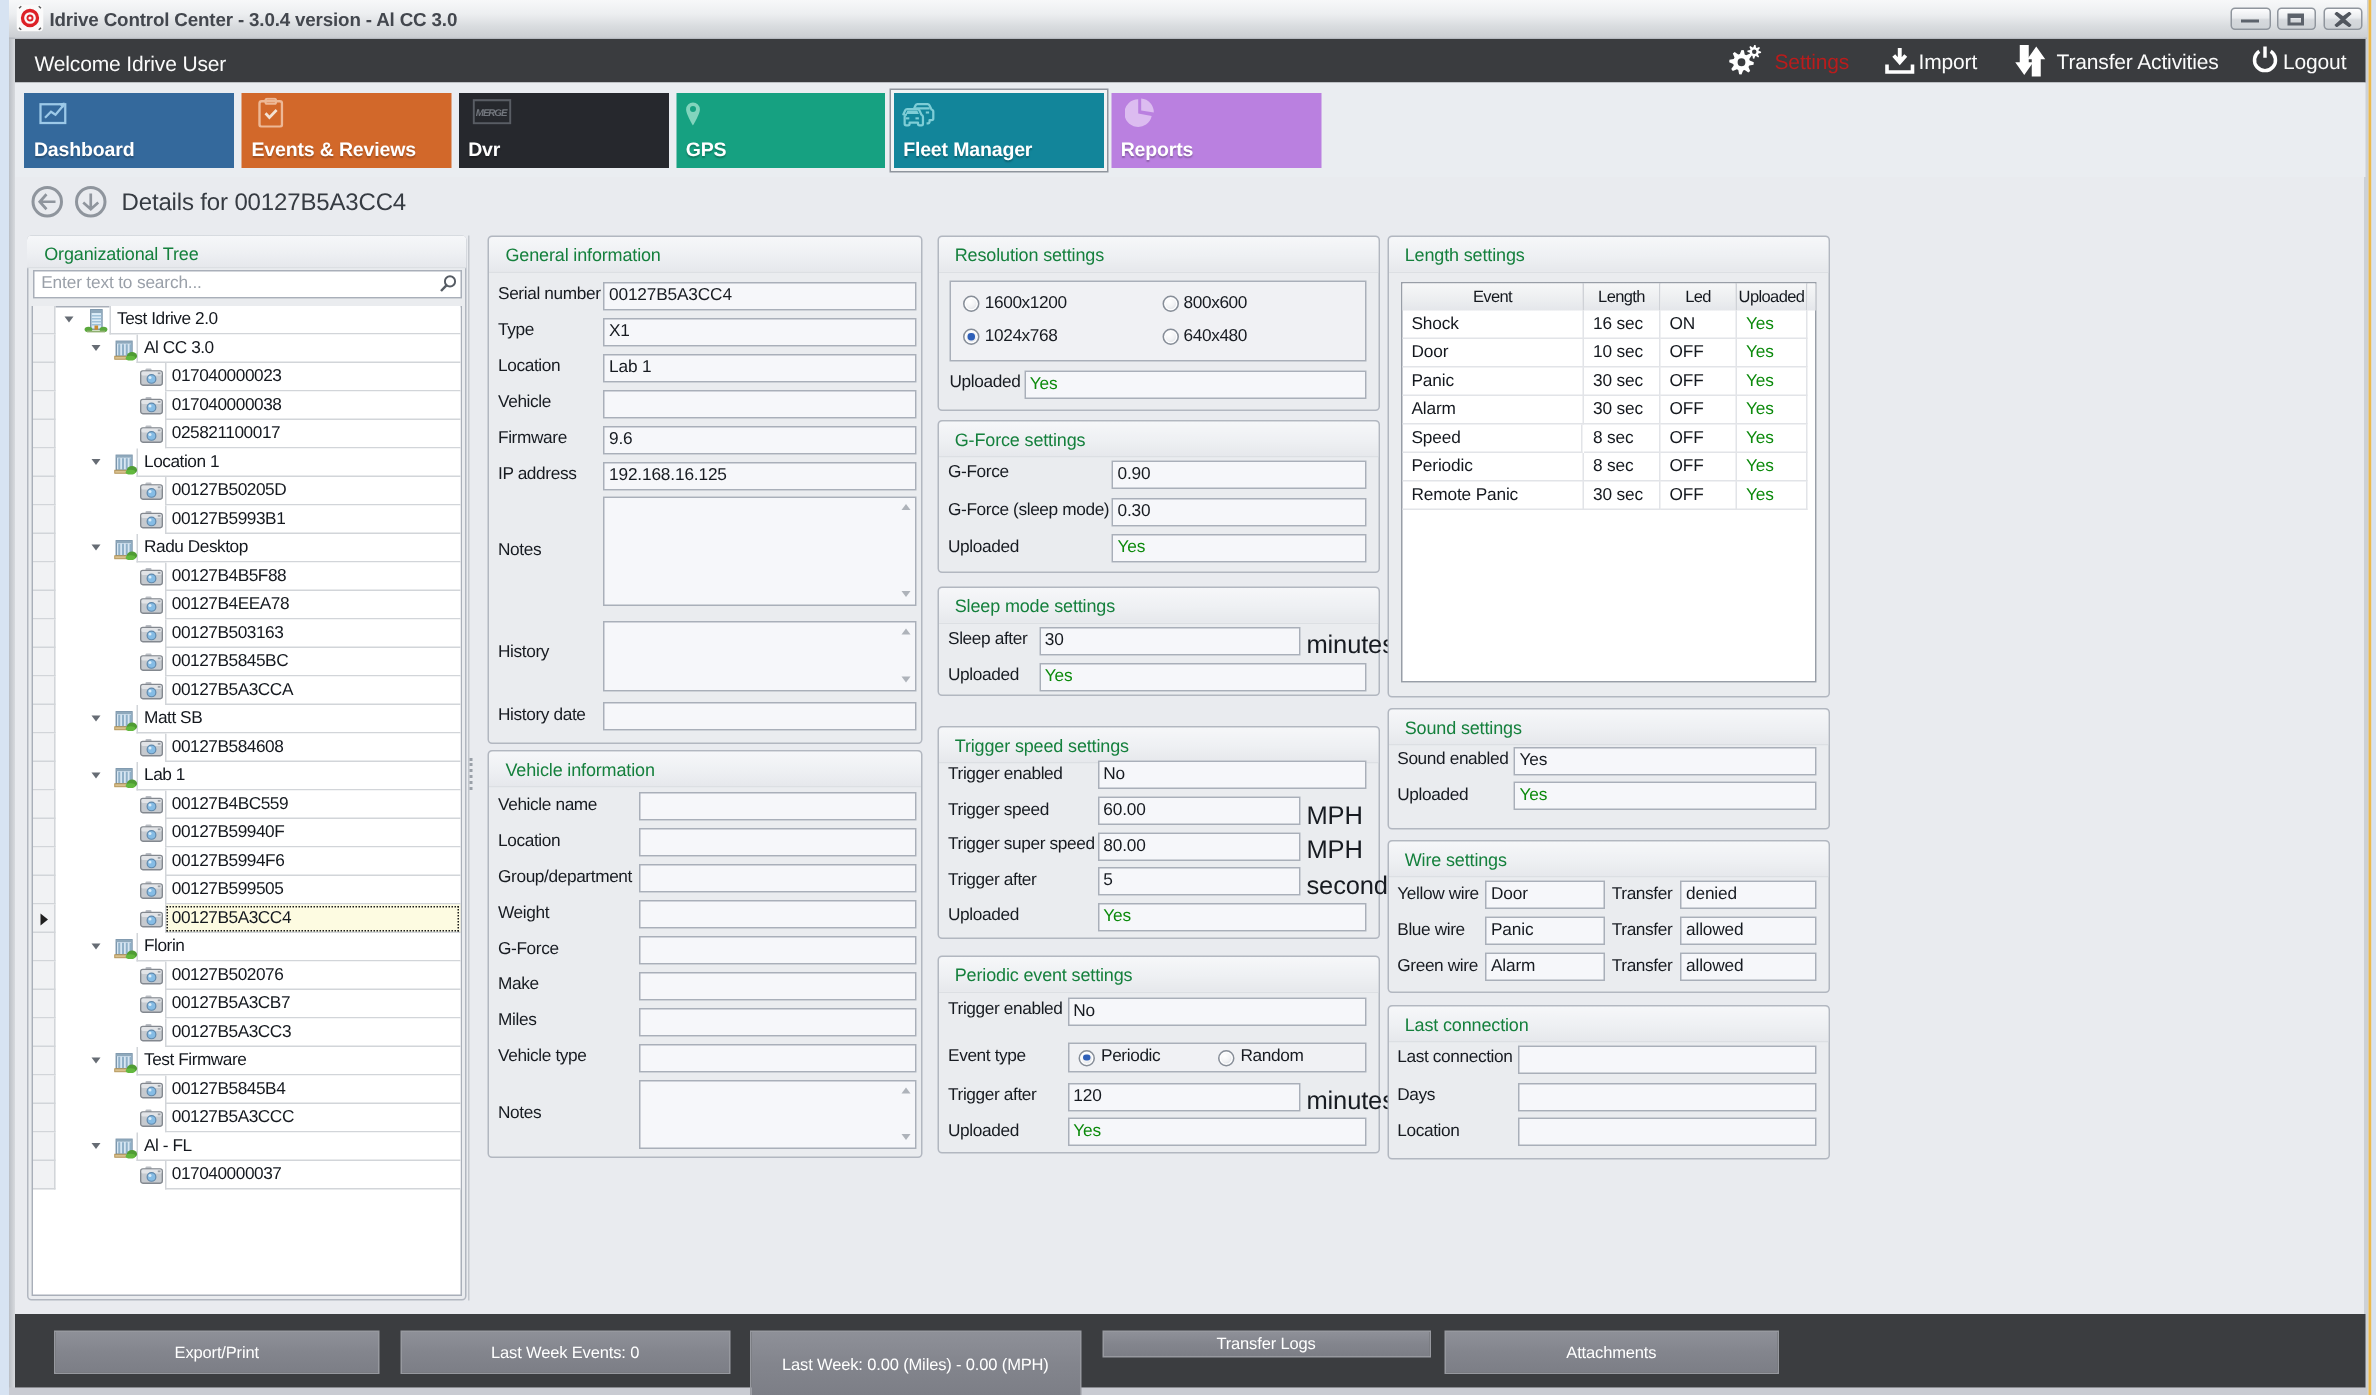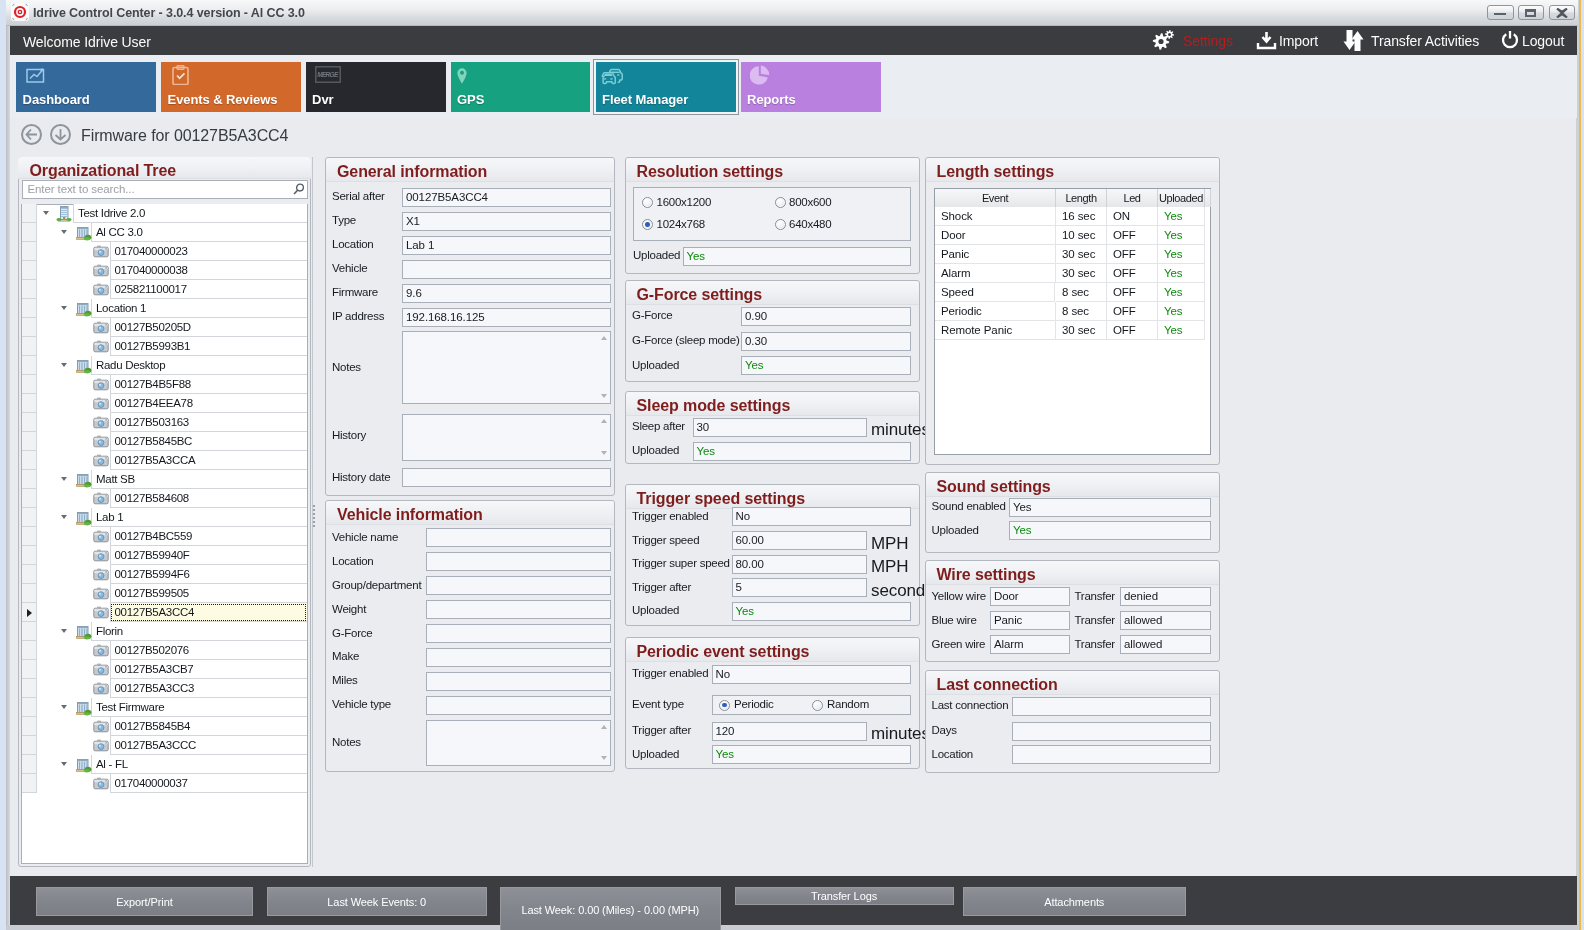--- a/index.html
+++ b/index.html
@@ -1,19 +1,19 @@
 <!DOCTYPE html>
 <html><head><meta charset="utf-8">
 <style>
 *{margin:0;padding:0;box-sizing:border-box}
 html,body{width:1584px;height:930px;overflow:hidden}
 body{font-family:"Liberation Sans",sans-serif;background:#e9ebef;position:relative;letter-spacing:-0.1px}
 .a{position:absolute}
 .panel{position:absolute;border:1px solid #b2b7c0;border-radius:3px;background:#eaecef}
-.ph{position:absolute;font-weight:bold;font-size:16px;color:#7f1d1d;white-space:nowrap}
+.ph{position:absolute;font-weight:normal;font-size:12px;color:#15803d;white-space:nowrap}
 .hb{position:absolute;left:0;right:0;top:0;height:24px;border-radius:3px 3px 0 0;background:linear-gradient(180deg,#f6f7f9 0%,#eef0f3 55%,#e6e8ec 100%);border-bottom:1px solid #dcdfe3}
 .lbl{position:absolute;font-size:11.5px;letter-spacing:-0.25px;color:#171b21;white-space:nowrap}
 .inp{position:absolute;border:1px solid #a9afb9;background:#f6f7fa;font-size:11.5px;color:#171b21;line-height:17px;padding-left:3px;white-space:nowrap;overflow:hidden}
 .ta{position:absolute;border:1px solid #a9afb9;background:#f6f7fa}
 
 .cell{position:absolute;background:#fff;border-bottom:1px solid #d2d5d9;border-left:1px solid #d2d5d9;font-size:11.5px;letter-spacing:-0.3px;color:#14181e;line-height:18px;padding-left:4px;white-space:nowrap;overflow:hidden}
 .gut{position:absolute;background:#f1f2f4;border-bottom:1px solid #d2d5d9}
 .exp{position:absolute;width:0;height:0;border-left:3.5px solid transparent;border-right:3.5px solid transparent;border-top:4.5px solid #666c74}
 .tablbl{position:absolute;font-weight:bold;font-size:13px;color:#fff;white-space:nowrap;text-shadow:0 1px 1px rgba(0,0,0,0.25)}
 .radio{position:absolute;width:11px;height:11px;border-radius:50%;background:radial-gradient(circle at 38% 32%,#ffffff 0%,#f2f3f5 45%,#cdd2d8 100%);border:1px solid #878e98;box-shadow:inset 0 0 0 1px #fdfdfe}
@@ -120,21 +120,21 @@
 <path d="M10.8,8.7 V0.6 a9.2,9.2 0 0,1 8.4,9.4 z" fill="#dcbcf0"></path>
   </svg>
 <div class="a" style="left:21.0px;top:124px;width:21px;height:21px;border:2px solid #8f959d;border-radius:50%"></div>
 <div class="a" style="left:50.0px;top:124px;width:21px;height:21px;border:2px solid #8f959d;border-radius:50%"></div>
 <svg class="a" style="left:25px;top:128px" width="13" height="13" viewBox="0 0 13 13">
     <path d="M6,1.5 L1.5,6.5 L6,11.5 M1.5,6.5 H12" stroke="#8f959d" stroke-width="1.8" fill="none"></path>
   </svg>
 <svg class="a" style="left:54px;top:128px" width="13" height="13" viewBox="0 0 13 13">
     <path d="M1.5,7 L6.5,11.5 L11.5,7 M6.5,11.5 V1" stroke="#8f959d" stroke-width="1.8" fill="none"></path>
   </svg>
-<div class="a" style="left:81px;top:126.5px;font-size:16px;color:#363b42">Firmware for 00127B5A3CC4</div>
+<div class="a" style="left:81px;top:126.5px;font-size:16px;color:#363b42">Details for 00127B5A3CC4</div>
 <div class="panel" style="left:18px;top:157px;width:293px;height:710px"></div>
 <div class="hb" style="left:18px;top:157px;width:293px;height:22px;position:absolute"></div>
 <div class="ph" style="left:29.5px;top:162px">Organizational Tree</div>
 <div class="a" style="left:21.5px;top:179.5px;width:286px;height:19.5px;background:#fff;border:1px solid #a9afb9"></div>
 <div class="a" style="left:27.5px;top:183px;font-size:11.5px;color:#9aa0a9">Enter text to search...</div>
 <svg class="a" style="left:293px;top:183px" width="12" height="12" viewBox="0 0 12 12">
     <circle cx="7" cy="4.6" r="3.4" stroke="#565c64" stroke-width="1.3" fill="none"></circle>
     <path d="M4.6,7.2 L1,11" stroke="#565c64" stroke-width="1.6"></path>
   </svg>
 <div class="a" style="left:21px;top:204px;width:287px;height:659.5px;background:#fff;border:1px solid #a9afb9"></div>
@@ -475,21 +475,21 @@
 <rect x="1.3" y="3.7" width="13.4" height="2.6" rx="1" fill="#e2e4e7"></rect>
 <circle cx="8" cy="8.6" r="2.9" fill="#85bce5" stroke="#6189ac" stroke-width="0.8"></circle>
 <circle cx="7" cy="7.7" r="1" fill="#d9ecfa"></circle>
 <rect x="12.2" y="4.3" width="1.8" height="1.2" fill="#9ba0a7"></rect>
   </svg>
 <div class="a" style="left:312px;top:157px;width:1px;height:710px;background:#c3c7cd"></div>
 <div class="a" style="left:312.5px;top:505px;width:2px;height:22px;background:repeating-linear-gradient(180deg,#9aa0a8 0,#9aa0a8 2px,transparent 2px,transparent 4px)"></div>
 <div class="panel" style="left:325px;top:157px;width:289.5px;height:339px"></div>
 <div class="hb" style="left:326px;top:158px;width:287.5px"></div>
 <div class="ph" style="left:337px;top:163px">General information</div>
-<div class="lbl" style="left:332px;top:190px">Serial after</div>
+<div class="lbl" style="left:332px;top:190px">Serial number</div>
 <div class="inp" style="left:402px;top:187.5px;width:209px;height:19px">00127B5A3CC4</div>
 <div class="lbl" style="left:332px;top:214px">Type</div>
 <div class="inp" style="left:402px;top:211.5px;width:209px;height:19px">X1</div>
 <div class="lbl" style="left:332px;top:238px">Location</div>
 <div class="inp" style="left:402px;top:235.5px;width:209px;height:19px">Lab 1</div>
 <div class="lbl" style="left:332px;top:262px">Vehicle</div>
 <div class="inp" style="left:402px;top:259.5px;width:209px;height:19px"></div>
 <div class="lbl" style="left:332px;top:286px">Firmware</div>
 <div class="inp" style="left:402px;top:283.5px;width:209px;height:19px">9.6</div>
 <div class="lbl" style="left:332px;top:310px">IP address</div>

